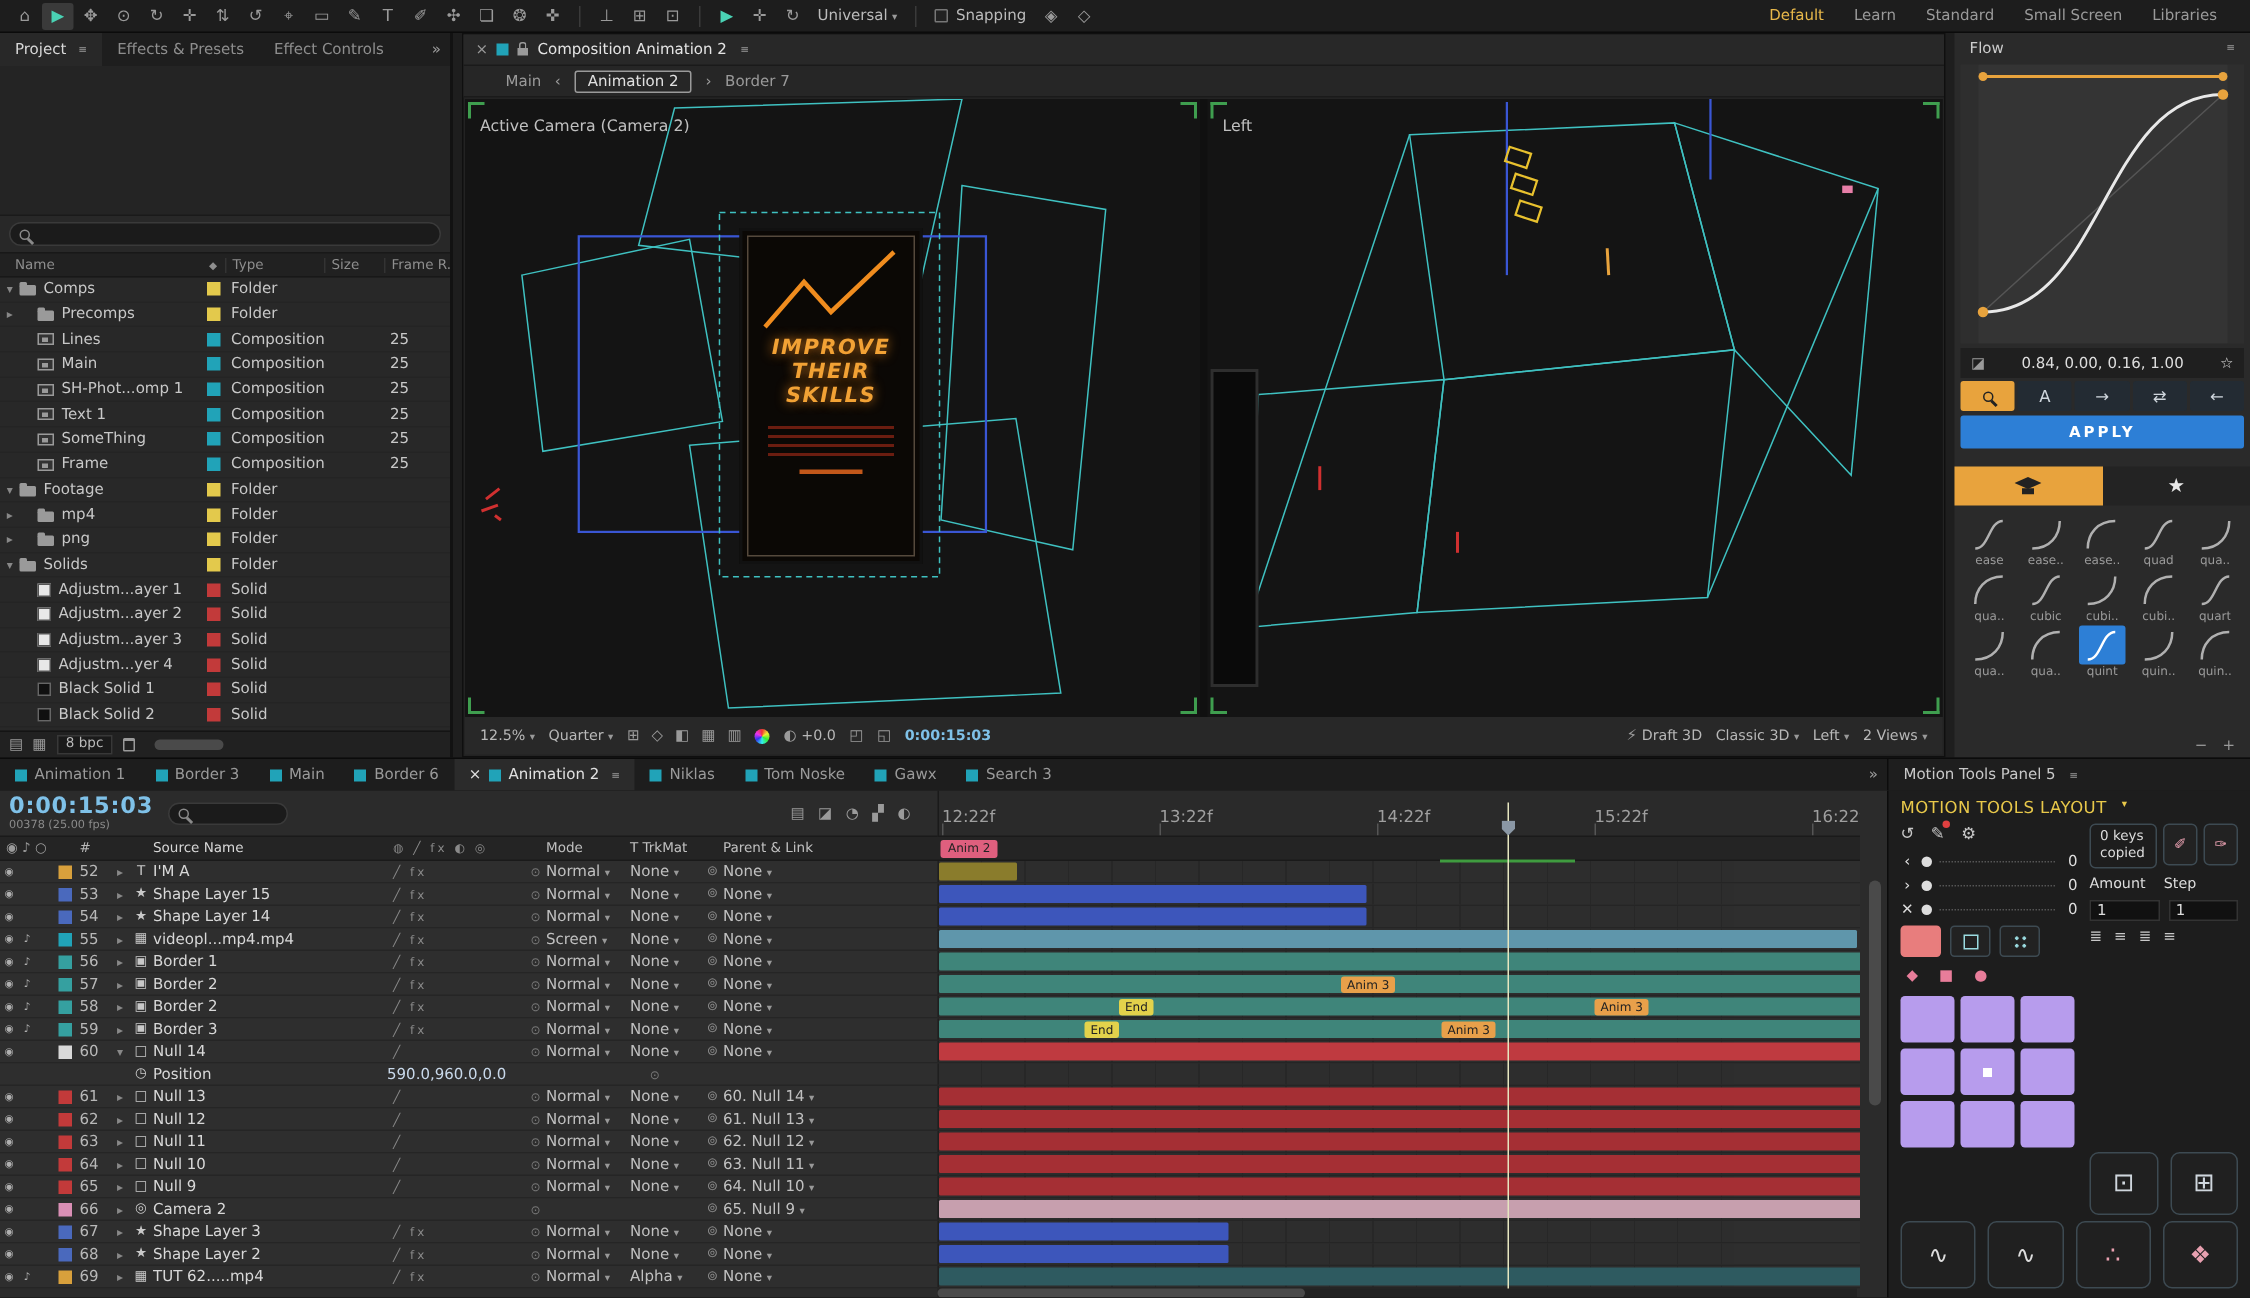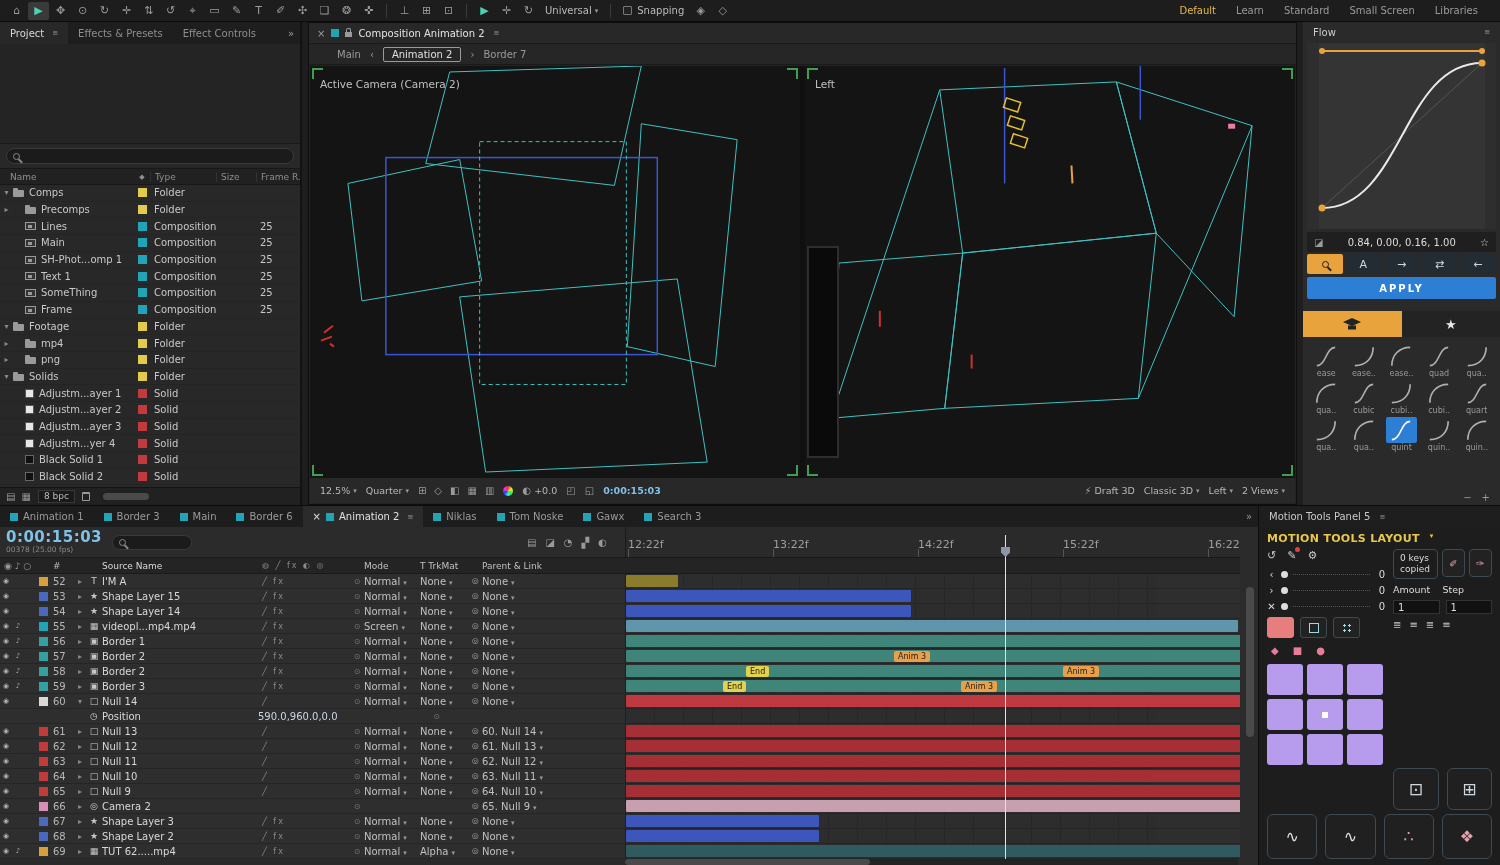--- a/index.html
+++ b/index.html
@@ -155,21 +155,21 @@
 .c-par{width:92px;flex:none;color:#c0c0c0}
 .track{position:absolute;left:625px;top:0;bottom:0;width:531px;background:#2d2d2d;background-image:repeating-linear-gradient(90deg,transparent 0 28px,#272727 28px 29px);border-left:1px solid #1f1f1f;z-index:1}
 .bar{position:absolute;top:1px;bottom:1px;border-radius:1px}
 .mks{position:absolute;inset:0}
 .mk{position:absolute;top:2px;height:11px;padding:0 4px;font-size:8px;color:#222;border-radius:2px;line-height:11px;pointer-events:auto}
 .vscroll{position:absolute;right:4px;top:60px;width:8px;height:150px;background:#4a4a4a;border-radius:4px;z-index:7}
 .tl-hscroll{position:absolute;left:625px;right:20px;bottom:0;height:6px;background:#232323}
 .tl-hscroll i{display:block;width:40%;height:100%;background:#4a4a4a;border-radius:3px}
 
 .mt{position:absolute;left:1258px;top:527px;width:242px;height:338px;background:#1d1d1d;border-left:1px solid #0c0c0c;padding:5px 8px 6px;display:flex;flex-direction:column;gap:4px}
-.mt-title{color:#e8c84a;font-weight:bold;font-size:11px;display:flex;align-items:flex-start;gap:7px;letter-spacing:.3px}
+.mt-title{color:#e8c84a;font-weight:normal;font-size:11px;display:flex;align-items:flex-start;gap:7px;letter-spacing:.3px}
 .mt-title .car{color:#e8c84a}
 .mt-body{display:flex;gap:8px;flex:1;min-height:0}
 .mt-left{width:118px;display:flex;flex-direction:column;gap:4px;flex:none}
 .mt-icons{display:flex;gap:11px;color:#c8c8c8;font-size:11px;height:15px}
 .pen-badge{position:relative}
 .pen-badge::after{content:"";position:absolute;right:-4px;top:-2px;width:5px;height:5px;background:#e04040;border-radius:50%}
 .slider{display:flex;align-items:center;gap:5px;color:#ccc;height:13px}
 .slider .g{width:9px;text-align:center;color:#ddd}
 .slider .dot{width:7px;height:7px;background:#ddd;border-radius:50%;flex:none}
 .slider .trk{flex:1;border-bottom:1px dotted #555;height:1px}
@@ -629,20 +629,36 @@
         <span class="view-label">Active Camera (Camera 2)</span>
         <svg class="wire" viewBox="0 0 491 414" preserveAspectRatio="none">
           <polygon points="140,6 332,0 305,120 116,98"></polygon>
           <polygon points="38,118 150,94 172,216 52,236"></polygon>
           <polygon points="150,232 368,214 398,398 176,408"></polygon>
           <polygon points="332,58 428,74 406,302 318,282"></polygon>
           <rect class="blue" x="76" y="92" width="272" height="198" fill="none"></rect>
           <rect class="dash" x="170" y="76" width="147" height="244" fill="none"></rect>
           <path class="red" fill="none" d="M14 268 l9 -7 M11 276 l11 -4 M20 279 l4 3"></path>
         </svg>
+        <div class="phone">
+          <div class="pframe"></div>
+          <svg width="104" height="64" viewBox="0 0 104 64">
+            <path d="M8 58 L34 28 L52 48 L94 8" stroke="#f08c1e" stroke-width="3" fill="none"></path>
+          </svg>
+          <span class="ph-line">IMPROVE</span>
+          <span class="ph-line">THEIR</span>
+          <span class="ph-line">SKILLS</span>
+          <div class="redlines">
+              <i></i>
+              <i></i>
+              <i></i>
+              <i></i>
+            </div>
+          <div class="orgline"></div>
+        </div>
         <span class="corner c-tl"></span>
           <span class="corner c-tr"></span>
           <span class="corner c-bl"></span>
           <span class="corner c-br"></span>
       </div>
 
       <div class="view">
         <span class="view-label">Left</span>
         <svg class="wire" viewBox="0 0 491 414" preserveAspectRatio="none">
           <polygon points="135,24 312,16 352,168 158,188"></polygon>
@@ -1552,20 +1568,24 @@
           <span class="c-pick"><span>⊚</span></span>
           <span class="c-par"><span><em>None</em><i class="car">▾</i></span></span>
           <span class="track">
             <span class="bar" style="left: 0px; width: 615px; background: rgb(46, 90, 96);"></span>
             <span class="mks">
               
             </span>
           </span>
         </div>
       </div>
+    <div class="track-overlay">
+      <span class="compmarker" style="left: 2px; background: rgb(223, 95, 126);">Anim 2</span>
+      <span class="renderline" style="left: 335px; width: 90px; background: rgb(63, 155, 63);"></span>
+    </div>
     <div class="playhead" style="left: 1005px;"></div>
     <div class="vscroll"></div>
     <div class="tl-hscroll">
         <i></i>
       </div>
   </div>
 
   <div class="mt">
     <div class="mt-title">
       <span>MOTION TOOLS LAYOUT</span>

